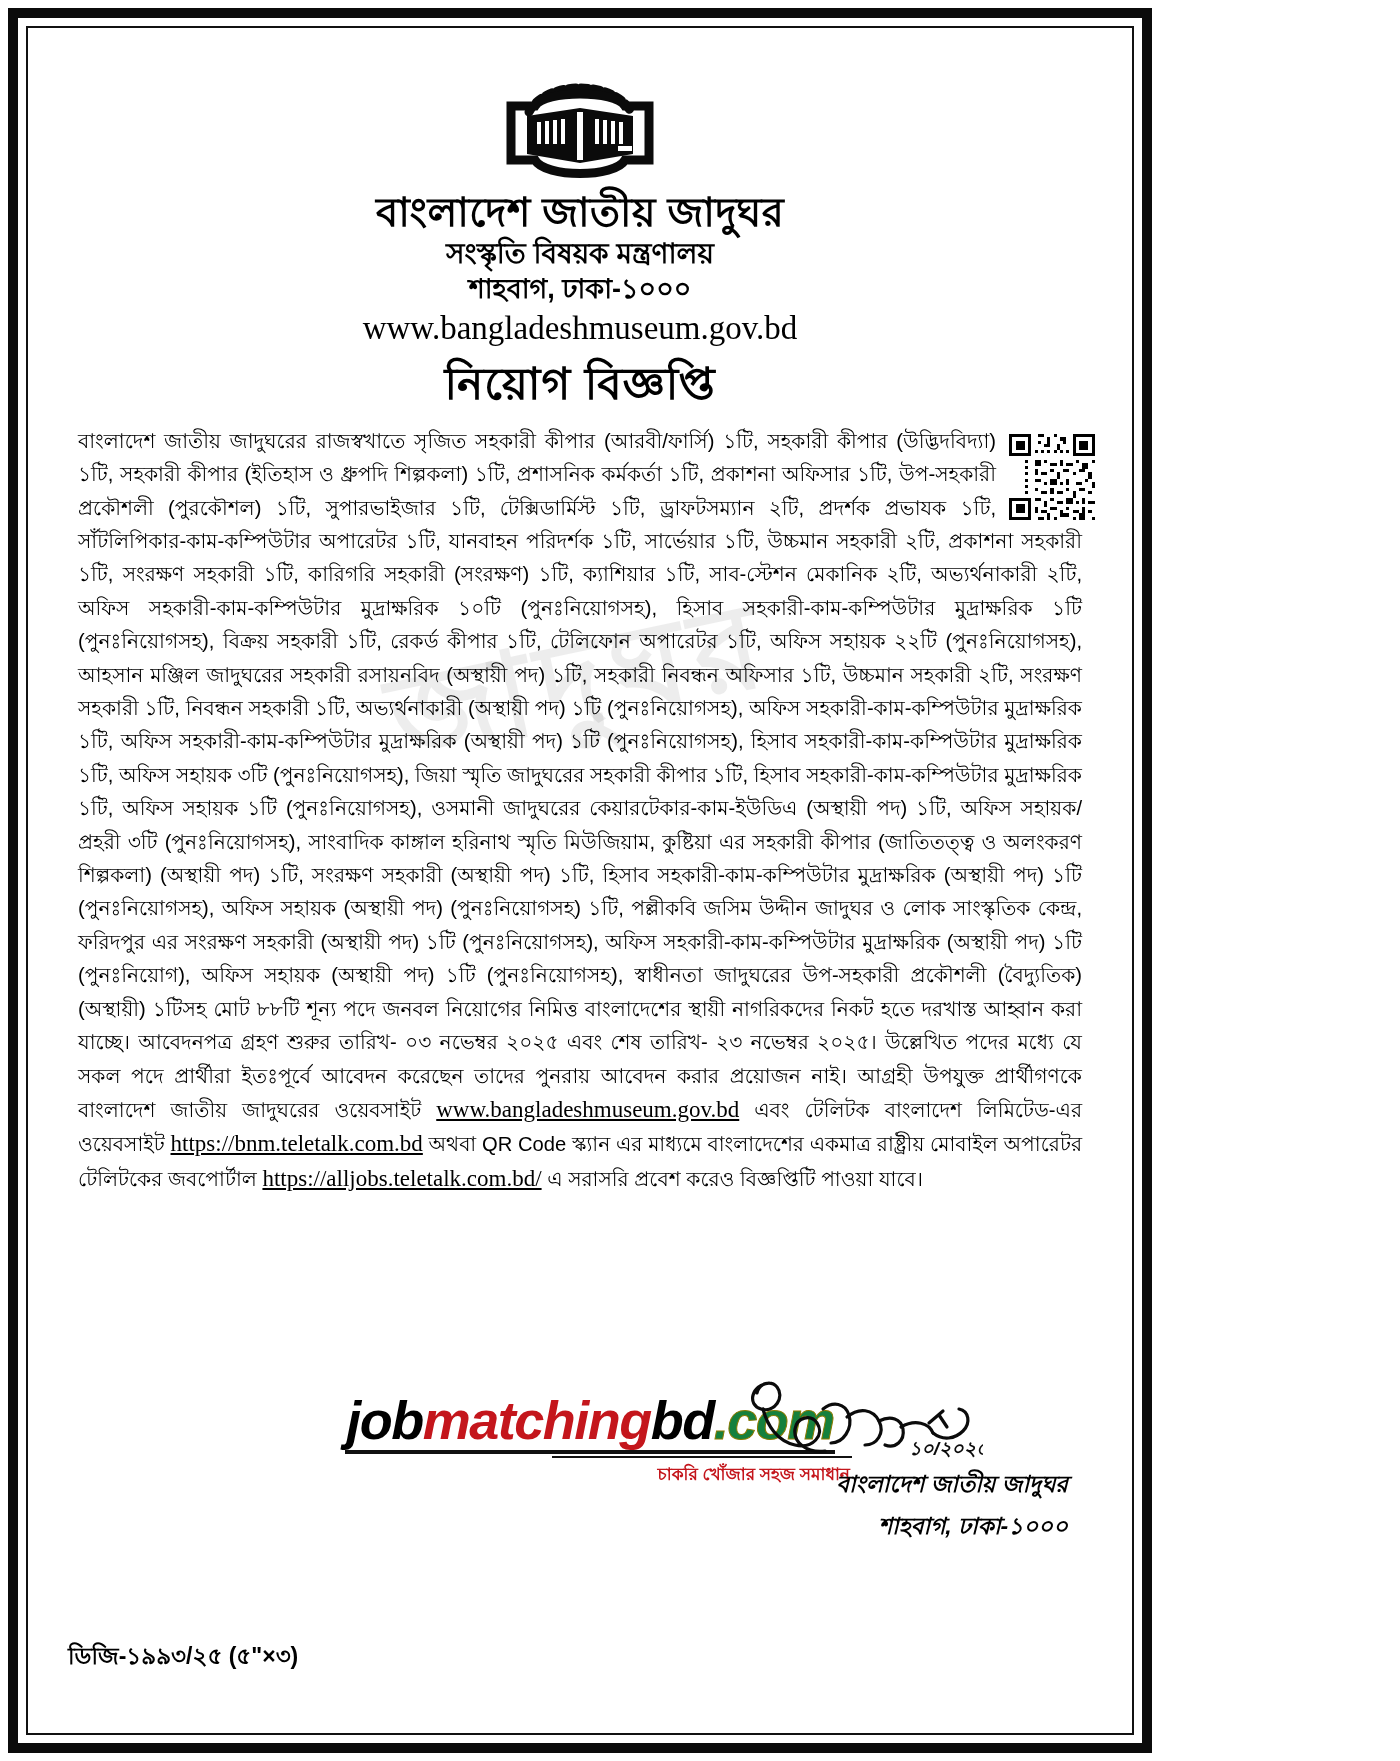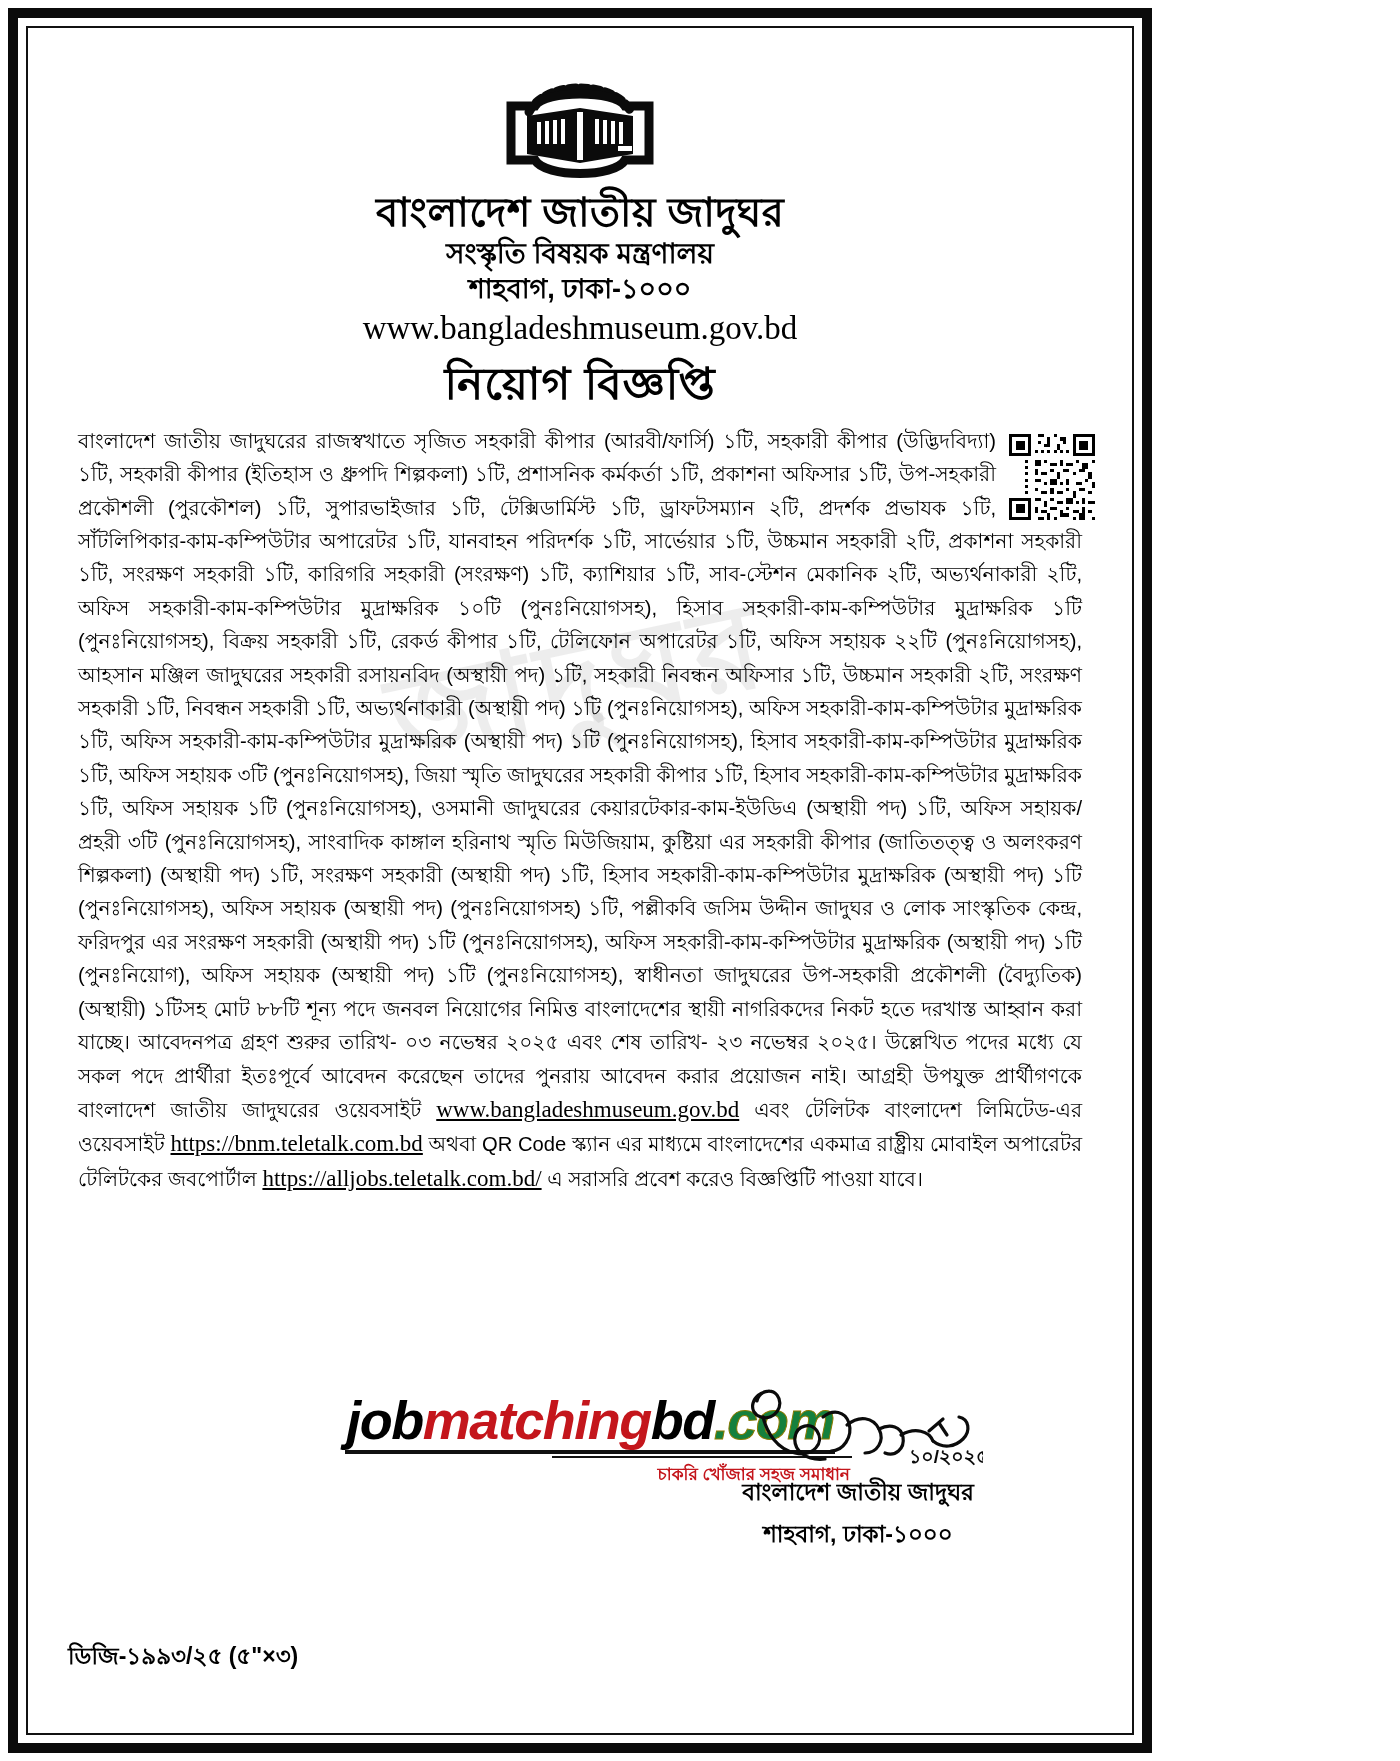--- a/index.html
+++ b/index.html
@@ -159,24 +159,25 @@
     text-align:right;
     padding-right:10px;
   }
   .brand-tag-rule{
     width:300px;height:2px;background:#111;
     margin:2px 8px 0 auto;
   }
 
   .sign-block{
     position:absolute;
-    right:30px;top:8px;
+    right:30px;top:0;
     width:420px;
-    text-align:center;
-    font-family:"Liberation Sans","DejaVu Sans",sans-serif;
+    text-align:right;
+    font-family:"Liberation Sans","DejaVu Sans",sans-serif;
+    font-style:italic;
   }
   .sign-img{height:92px;display:flex;align-items:flex-end;justify-content:center;}
   .sign-role{font-size:23px;font-weight:bold;margin-top:4px;}
   .sign-org{font-size:23px;font-weight:bold;margin-top:3px;}
   .sign-addr{font-size:23px;font-weight:bold;margin-top:3px;}
 
   .refno{
     position:absolute;
     left:6px;bottom:24px;
     font-family:"Liberation Sans","DejaVu Sans",sans-serif;

